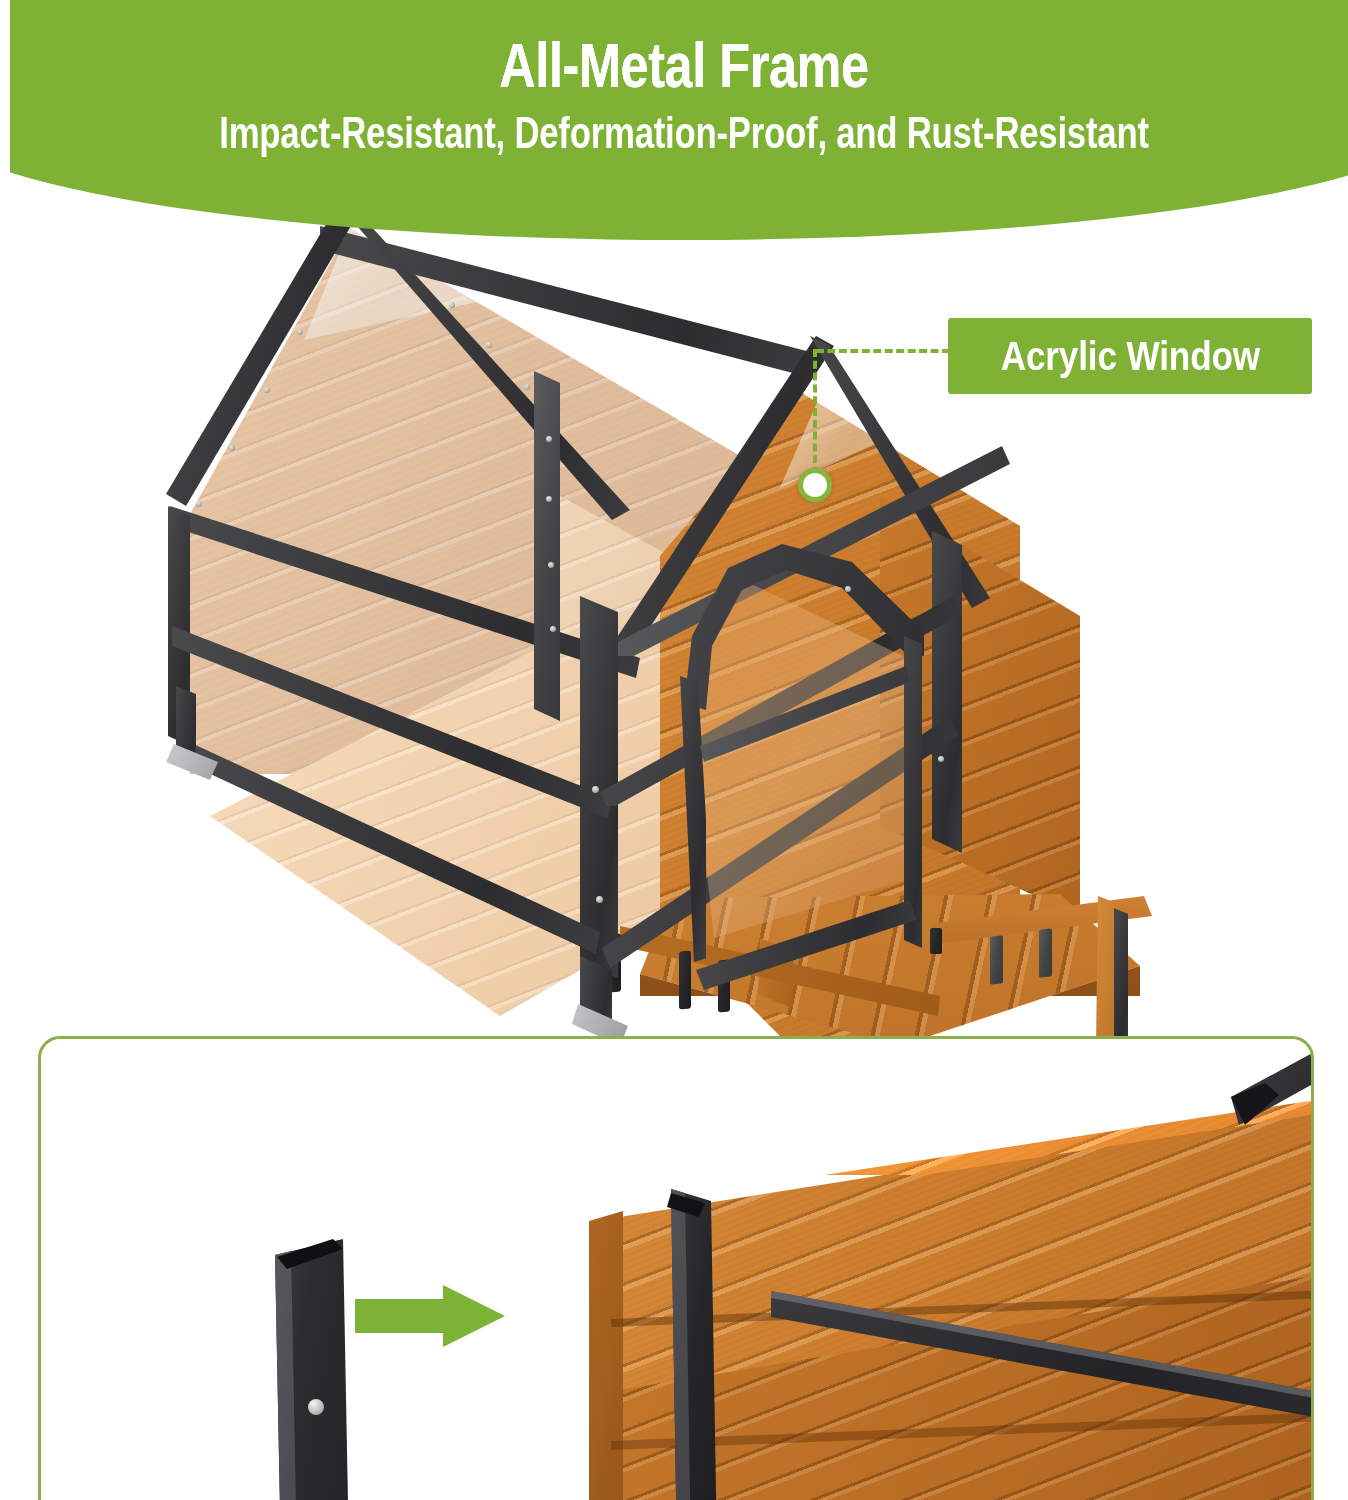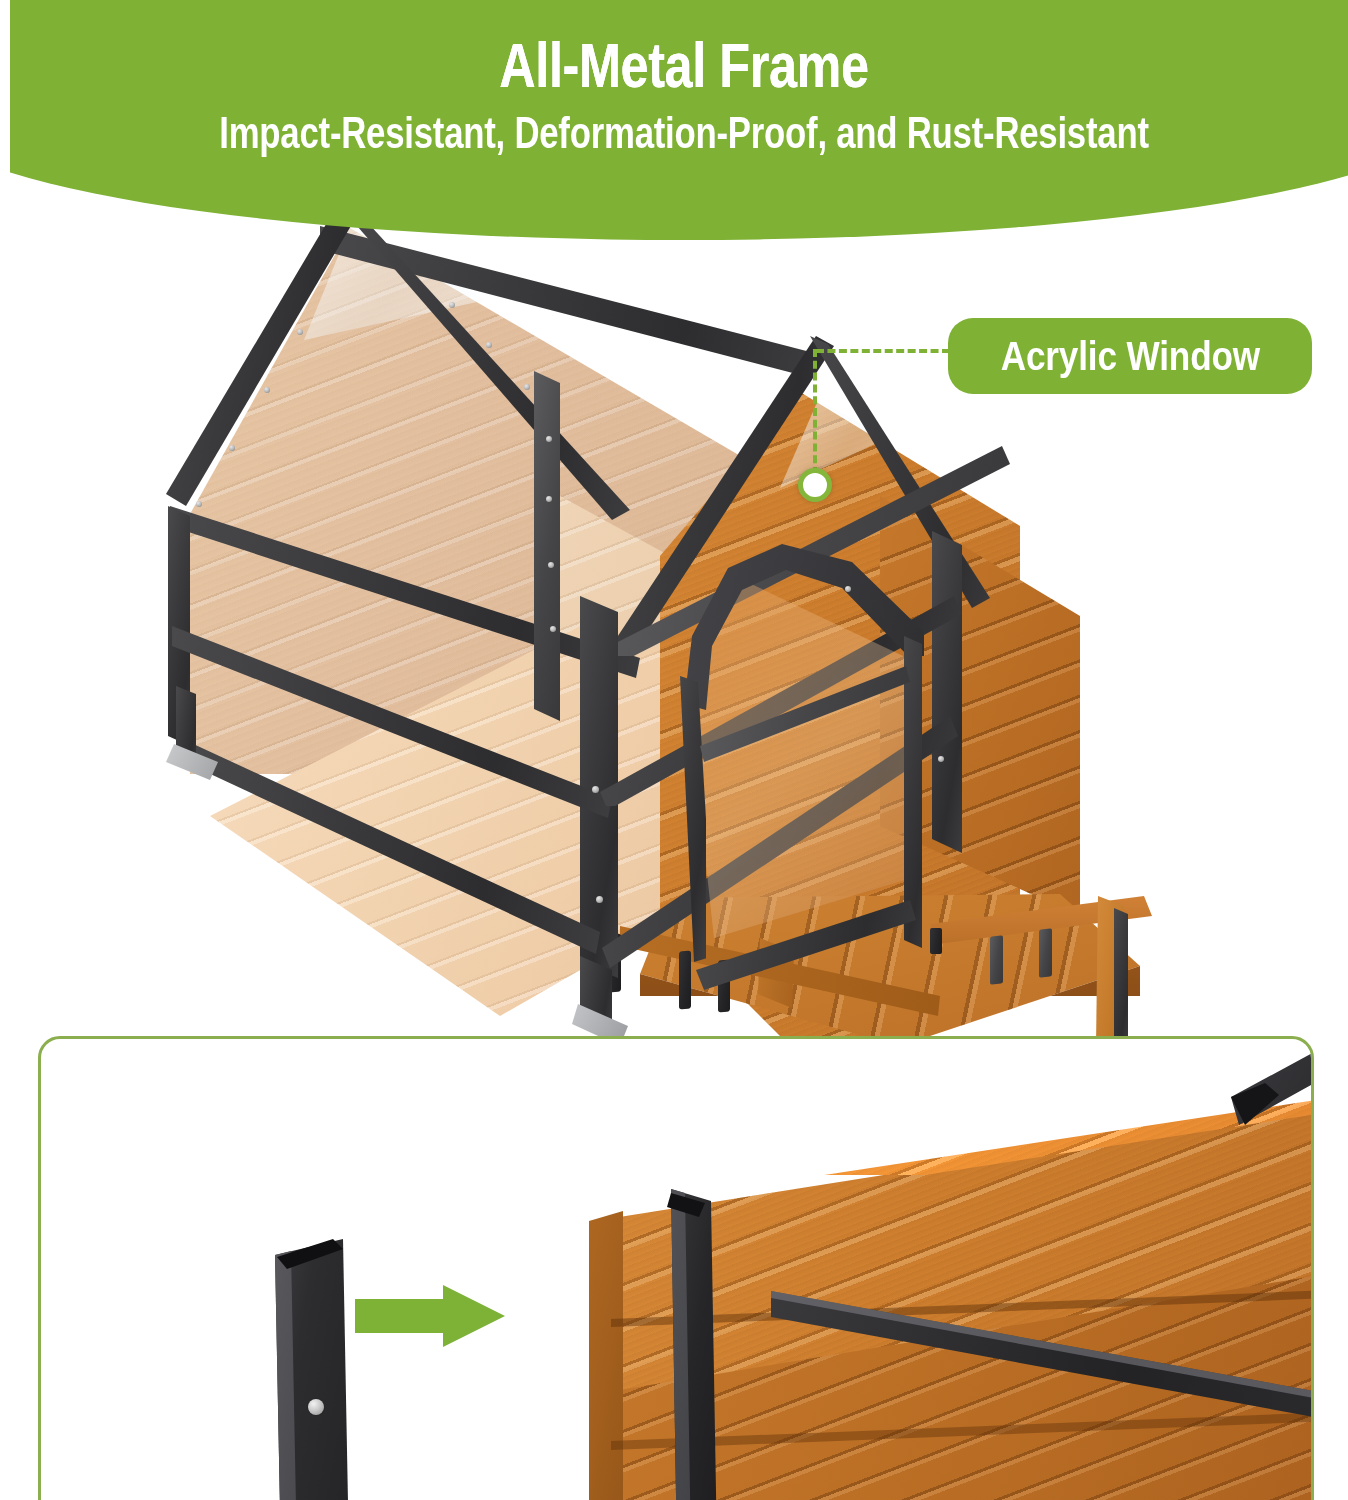--- a/index.html
+++ b/index.html
@@ -107,21 +107,21 @@
     background:linear-gradient(135deg, rgba(255,255,255,0.60), rgba(240,246,250,0.38) 55%, rgba(255,255,255,0.52));
   }
 
   .poly { position:absolute; }
 
   
   .callout { position:absolute; z-index:40; }
   .callout-pill {
     position:absolute; left:948px; top:318px;
     width:364px; height:76px;
-    background:#7EB134; border-radius:25px;
+    background:#7EB134; border-radius:3px;
     display:flex; align-items:center; justify-content:center;
   }
   .callout-pill span {
     color:#fff; font-size:40px; font-weight:700;
     letter-spacing:-0.2px; white-space:nowrap;
     transform:scaleX(0.88);
   }
   .lead-h {
     position:absolute; left:816px; top:349px; width:134px; height:0;
     border-top:4px dashed #7EB134;

